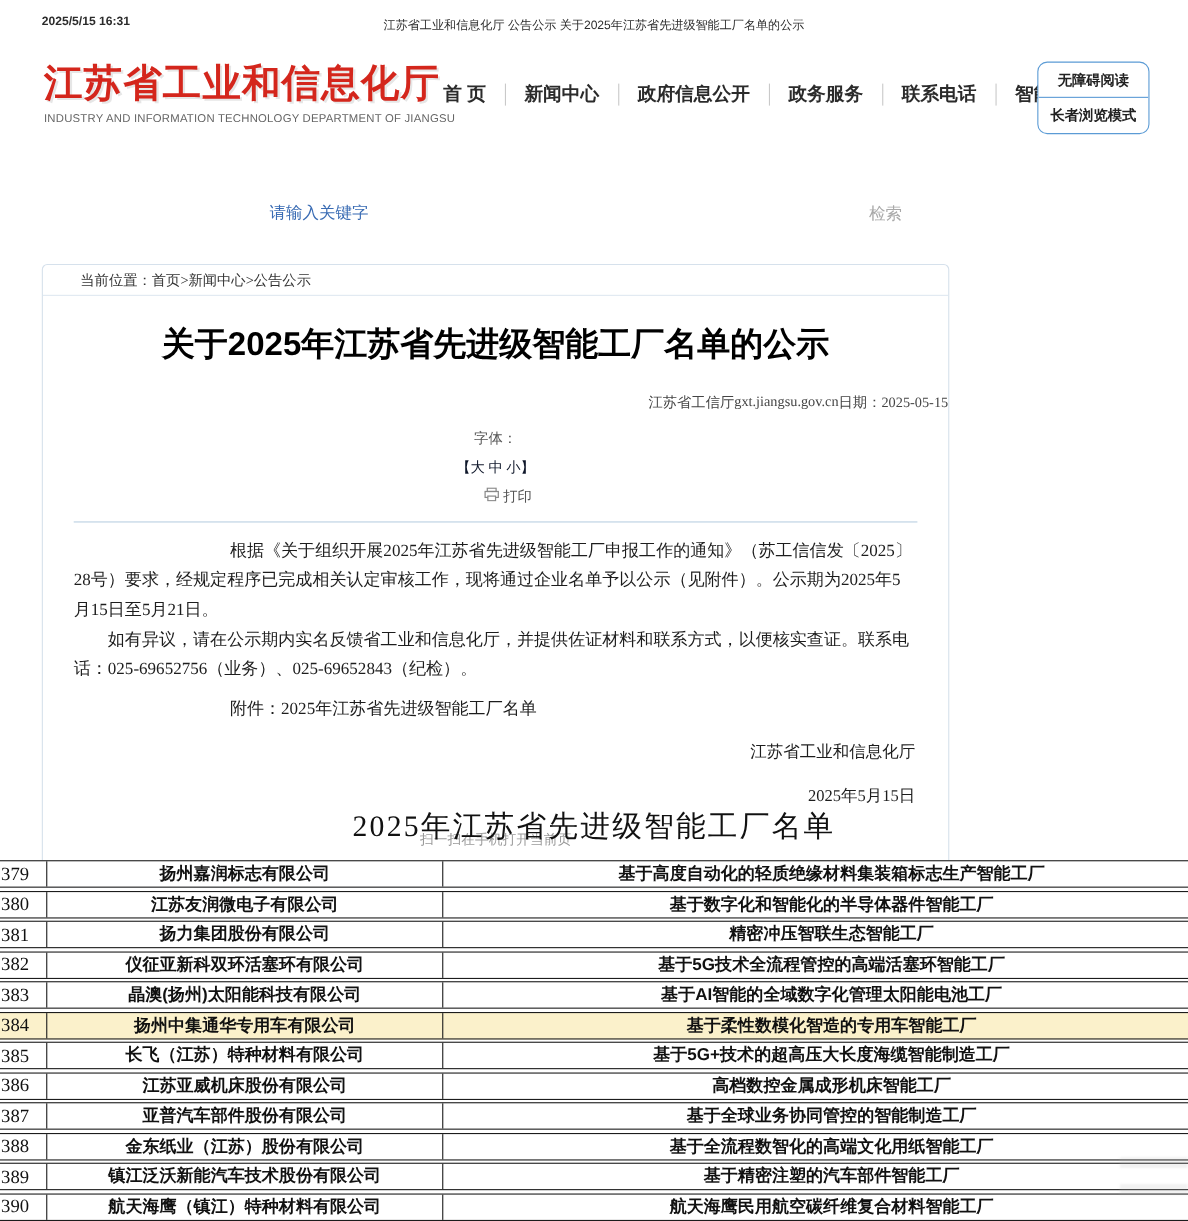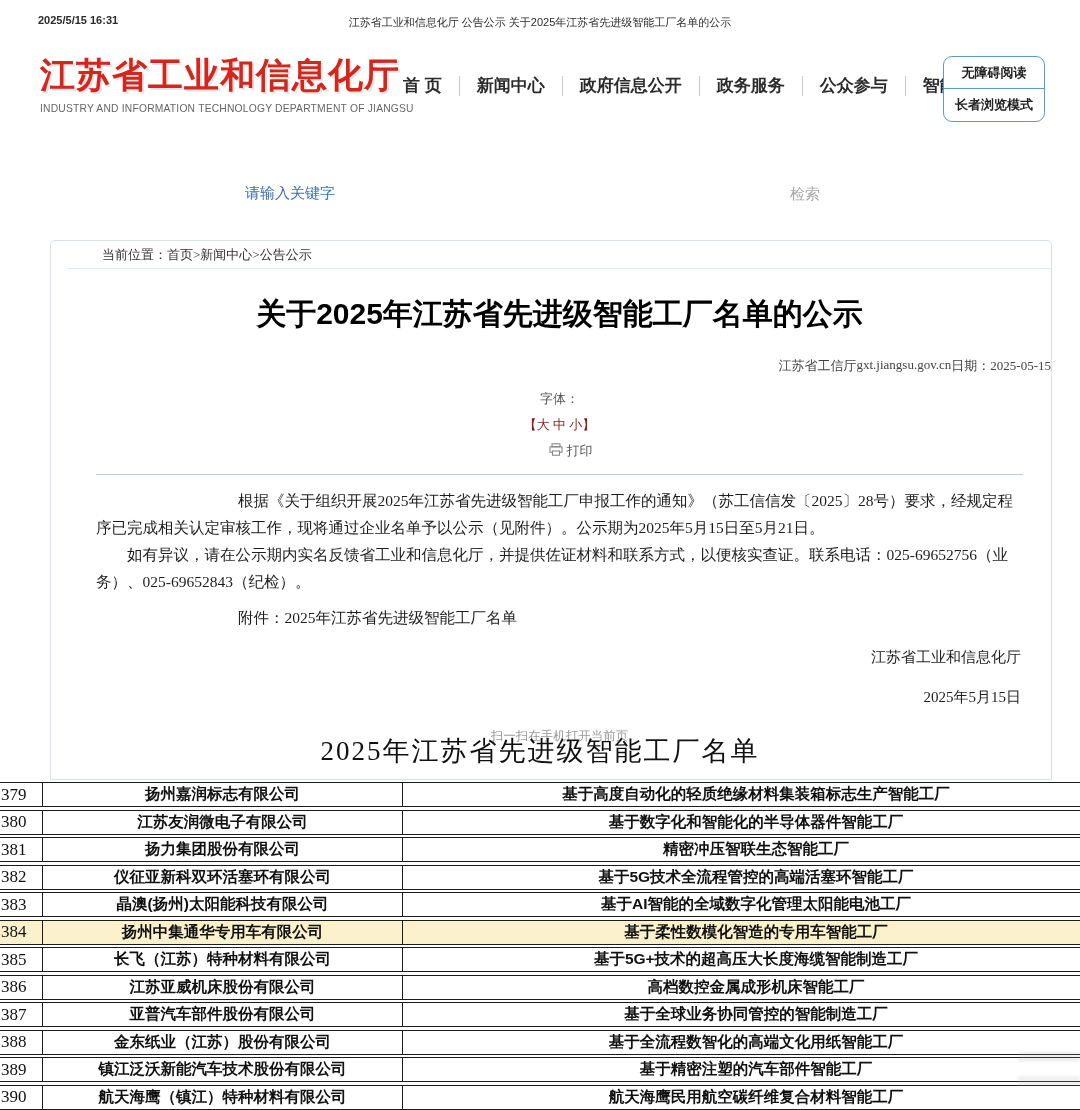--- a/index.html
+++ b/index.html
@@ -30,35 +30,35 @@
   
   .search-row { position:absolute; left:245px; top:182px; width:575px; height:24px;
                 display:flex; justify-content:space-between; align-items:center; }
   .search-input { border:none; outline:none; font-size:15px; color:#0f766e; background:transparent;
                   font-family:Liberation Mono, monospace; width:420px; }
   .search-input::placeholder { color:#3a6cb4; opacity:1; }
   .search-btn { font-size:15px; color:#a9a9a9; background:none; border:none; cursor:pointer;
                 font-family:"Liberation Sans",sans-serif; }
 
   
-  .content-box { position:absolute; left:50px; top:240px; width:1002px;
+  .content-box { position:absolute; left:38px; top:240px; width:825px;
                  border:1px solid #d6e1ec; border-radius:5px 5px 0 0; background:#fff;
-                 padding-bottom:28px;padding-left:17px; }
+                 padding-bottom:28px; }
   .breadcrumb-row { height:28px; display:flex; align-items:center; padding-left:34px;
                     border-bottom:1px solid #dfe8f1;
                     font-family:"Liberation Serif",serif; font-size:13px; color:#333; }
   .breadcrumb-row .crumb-path { cursor:pointer; }
 
   .art-title { margin-top:26px; text-align:center; font-size:30px; font-weight:bold;
                color:#000; line-height:38px; }
   .art-meta { margin-top:24px; display:flex; justify-content:flex-end; 
               font-family:"Liberation Serif",serif; font-size:13px; color:#444; }
   .art-meta2 { margin-top:15px; display:flex; justify-content:center; align-items:center; gap:8px;
                font-family:"Liberation Serif",serif; font-size:13px; color:#555;flex-direction:column; }
-  .font-sizes { color:#7f1d1d; cursor:pointer;text-align:right; }
+  .font-sizes { color:#0f172a; cursor:pointer;text-align:right; }
   .print-link { display:flex; align-items:center; gap:4px; cursor:pointer; color:#555; margin-left:22px; }
 
   .art-body { margin:14px 28px 0 28px; border-top:1px solid #b9cfe2; padding-top:12px;
               font-family:"Liberation Serif",serif; font-size:15.5px; color:#1d1d1d; line-height:27px; }
   .art-body p.p1 { text-indent:142px; }
   .art-body p.p2 { text-indent:31px; }
   .attach-line { margin-top:9px; text-indent:142px; font-size:15.5px; }
   .attach-link { cursor:pointer; }
   .sign-name { margin-top:13px; text-align:right; padding-right:2px; font-size:15px; }
   .sign-date { margin-top:13px; text-align:right; padding-right:2px; font-size:15px; }
@@ -98,21 +98,21 @@
   <div class="main-nav">
 
       <div class="nav-item">首 页</div>
 
       <div class="nav-item">新闻中心</div>
 
       <div class="nav-item">政府信息公开</div>
 
       <div class="nav-item">政务服务</div>
 
-      <div class="nav-item">公众参与</div>
+      <div class="nav-item">联系电话</div>
 
       <div class="nav-item">智能问答</div>
     </div>
   <div class="access-box">
     <div class="access-item">无障碍阅读</div>
     <div class="access-item">长者浏览模式</div>
   </div>
 </div>
 
 <div class="search-row">

